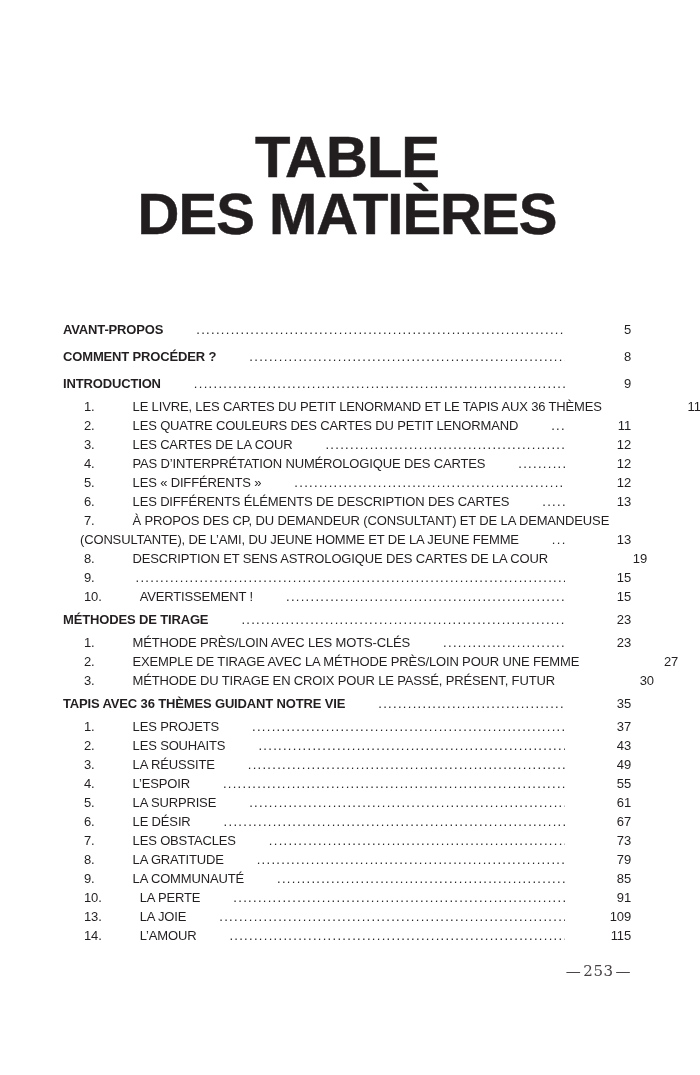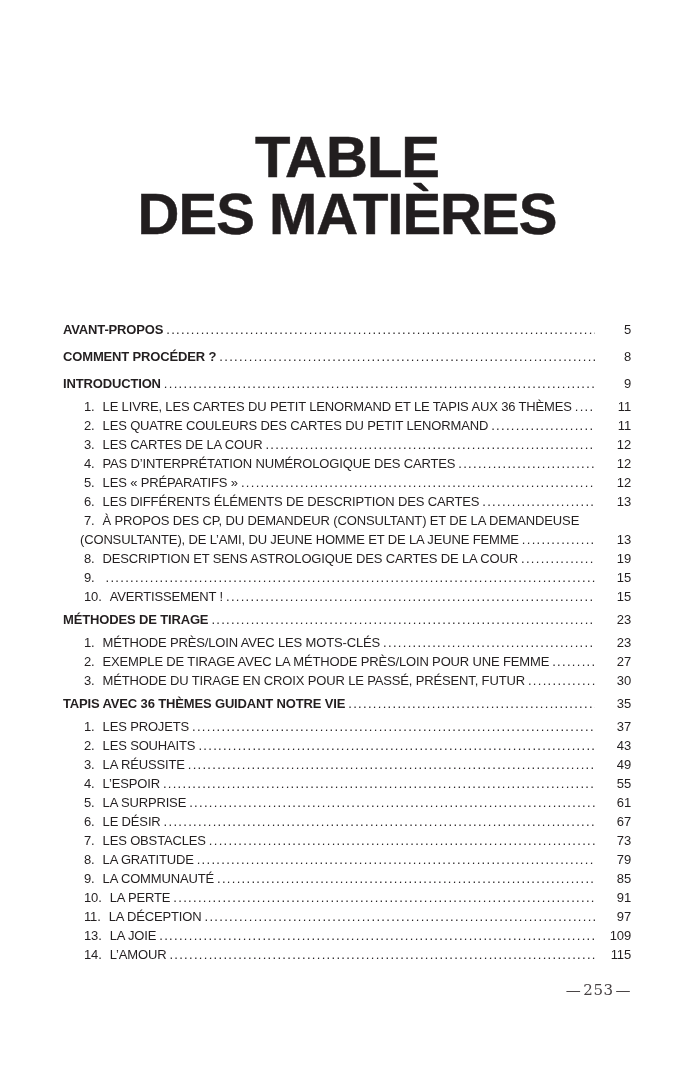--- a/index.html
+++ b/index.html
@@ -35,20 +35,21 @@
     margin-top: 74px;
     display: flex;            
     flex-direction: column;
   }
   .row {
     display: flex;
     align-items: baseline;
     font-size: 13px;
     line-height: 19px;
     letter-spacing: -0.15px;
+    gap: 30px;
   }
   .row.h { margin: 4px 0; }
   .row.h .label { font-weight: bold; }
   .num {
     flex: none;
     margin-left: 21px;
     margin-right: 8px;
     white-space: nowrap;
   }
   .label {
@@ -139,21 +140,21 @@
 
     <div class="row i">
       <span class="num">4.</span>
       <span class="label">PAS D’INTERPRÉTATION NUMÉROLOGIQUE DES CARTES</span>
       <span class="leader"></span>
       <span class="pg">12</span>
     </div>
 
     <div class="row i">
       <span class="num">5.</span>
-      <span class="label">LES « PRÉPARATIFS »</span>
+      <span class="label">LES « DIFFÉRENTS »</span>
       <span class="leader"></span>
       <span class="pg">12</span>
     </div>
 
     <div class="row i">
       <span class="num">6.</span>
       <span class="label">LES DIFFÉRENTS ÉLÉMENTS DE DESCRIPTION DES CARTES</span>
       <span class="leader"></span>
       <span class="pg">13</span>
     </div>
@@ -285,26 +286,20 @@
       <span class="pg">85</span>
     </div>
 
     <div class="row i">
       <span class="num">10.</span>
       <span class="label">LA PERTE</span>
       <span class="leader"></span>
       <span class="pg">91</span>
     </div>
 
-    <div class="row i">
-      <span class="num">11.</span>
-      <span class="label">LA DÉCEPTION</span>
-      <span class="leader"></span>
-      <span class="pg">97</span>
-    </div>
 
 
     <div class="row i">
       <span class="num">13.</span>
       <span class="label">LA JOIE</span>
       <span class="leader"></span>
       <span class="pg">109</span>
     </div>
 
     <div class="row i">

